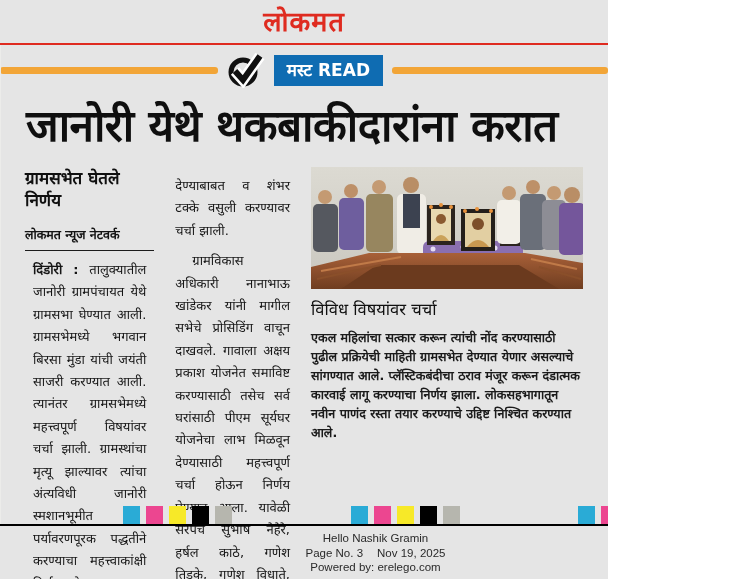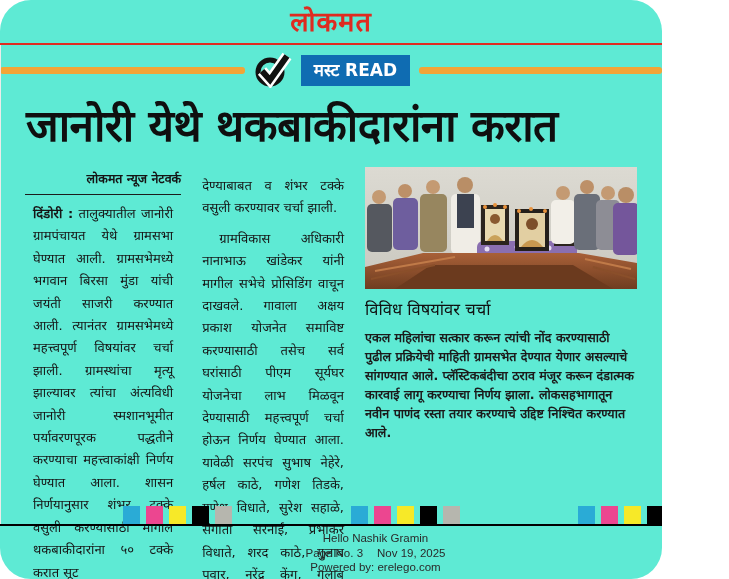--- a/index.html
+++ b/index.html
@@ -1,18 +1,18 @@
 <!DOCTYPE html>
 <html style="--brand-red: #df2b20; --badge-blue: #0f6cb2; --accent-orange: #f2a537;"><head>
 <meta charset="utf-8">
 <style>
   html,body{margin:0;padding:0;background:#fff;}
   .page{
-    position:relative;width:662px;height:579px;overflow:hidden;background:#5eead4;
-    font-family:"DejaVu Sans","Liberation Sans",sans-serif;color:#141414;border-radius:31px;
+    position:relative;width:608px;height:579px;overflow:hidden;background:#e5e5e5;
+    font-family:"DejaVu Sans","Liberation Sans",sans-serif;color:#141414;
   }
   
   .masthead{text-align:center;padding-top:7px;height:34px;}
   .logo{
     font-size:27px;font-weight:800;color:var(--brand-red,#df2b20);
     letter-spacing:1px;line-height:30px;
   }
   .red-rule{height:2px;background:var(--brand-red,#df2b20);margin-top:2px;}
   .clip{position:absolute;left:0;top:45px;width:727px;height:479px;border-left:1px solid #ececea;border-right:1px solid #ececea;pointer-events:none;}
   
@@ -30,21 +30,21 @@
     margin:10px 26px 0;font-size:44px;line-height:55px;font-weight:bold;color:#0f0f0f;
     letter-spacing:-0.5px;white-space:nowrap;
   }
   .headline span{display:block;}
   
   .columns{display:flex;gap:13px;margin:14px 25px 0;align-items:flex-start;}
   .col1{width:194px;}
   .col2{width:196px;}
   .col3{width:272px;}
   .subhead{margin:0;font-size:17px;line-height:22px;font-weight:bold;color:#101010;}
-  .byline{text-align:right;font-size:12.5px;font-weight:600;margin-top:4px;line-height:16px;}
+  .byline{text-align:left;font-size:12.5px;font-weight:600;margin-top:16px;line-height:16px;}
   .rule{border-top:1.5px solid #1c1c1c;margin:7px 0 8px;}
   .body-text{
     margin:8px;font-size:13px;line-height:22.4px;text-align:justify;color:#161616;
     text-justify:inter-word;
   }
   .body-text + .body-text{margin-top:0;}
   .indent{text-indent:17px;}
   .dateline{font-weight:bold;}
   
   .photo{width:272px;height:122px;overflow:hidden;background:#d6d4cc;}
@@ -88,20 +88,21 @@
     <span class="badge">मस्ट READ</span>
     <span class="dash right"></span>
   </div>
 
   <h1 class="headline">
     <span>जानोरी येथे थकबाकीदारांना करात</span>
   </h1>
 
   <div class="columns">
     <div class="col1">
+      <h2 class="subhead">ग्रामसभेत घेतले निर्णय</h2>
       <div class="byline">लोकमत न्यूज नेटवर्क</div>
       <div class="rule"></div>
       <p class="body-text"><b class="dateline">दिंडोरी :</b> <span>तालुक्यातील जानोरी ग्रामपंचायत येथे ग्रामसभा घेण्यात आली. ग्रामसभेमध्ये भगवान बिरसा मुंडा यांची जयंती साजरी करण्यात आली. त्यानंतर ग्रामसभेमध्ये महत्त्वपूर्ण विषयांवर चर्चा झाली. ग्रामस्थांचा मृत्यू झाल्यावर त्यांचा अंत्यविधी जानोरी स्मशानभूमीत पर्यावरणपूरक पद्धतीने करण्याचा महत्त्वाकांक्षी निर्णय घेण्यात आला. शासन निर्णयानुसार शंभर टक्के वसुली करण्यासाठी मागील थकबाकीदारांना ५० टक्के करात सूट</span></p>
     </div>
 
     <div class="col2">
       <p class="body-text">देण्याबाबत व शंभर टक्के वसुली करण्यावर चर्चा झाली.</p>
       <p class="body-text indent">ग्रामविकास अधिकारी नानाभाऊ खांडेकर यांनी मागील सभेचे प्रोसिडिंग वाचून दाखवले. गावाला अक्षय प्रकाश योजनेत समाविष्ट करण्यासाठी तसेच सर्व घरांसाठी पीएम सूर्यघर योजनेचा लाभ मिळवून देण्यासाठी महत्त्वपूर्ण चर्चा होऊन निर्णय घेण्यात आला. यावेळी सरपंच सुभाष नेहेरे, हर्षल काठे, गणेश तिडके, गणेश विधाते, सुरेश सहाळे, संगीता सरनाई, प्रभाकर विधाते, शरद काठे, गुलाब पवार, नरेंद्र केंग, गुलाब उंबरसाडे, गोटीराम वाघ, भगीरथ तिडके, रेवचंद वाघ आदी ग्रामस्थ उपस्थित होते.</p>
     </div>
 

